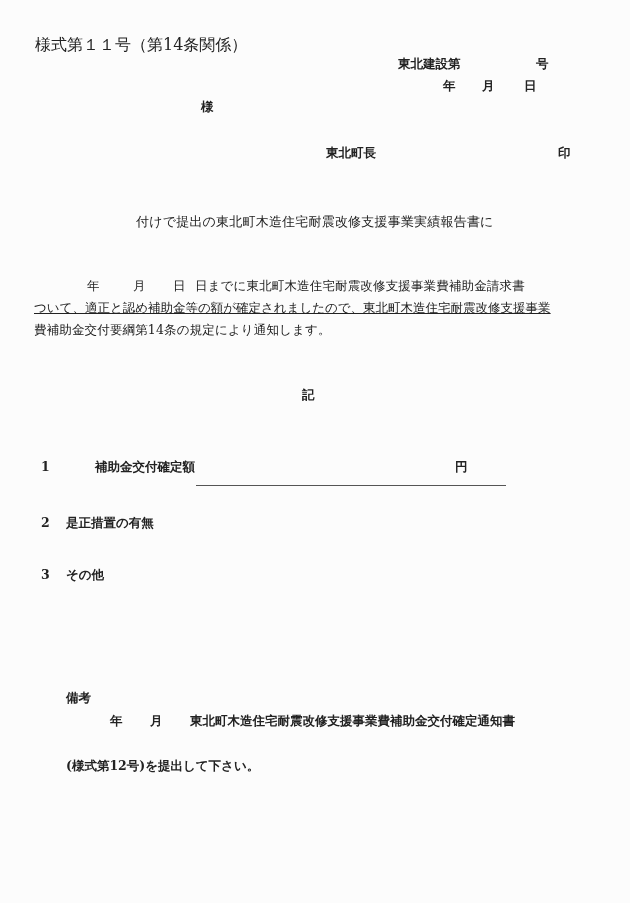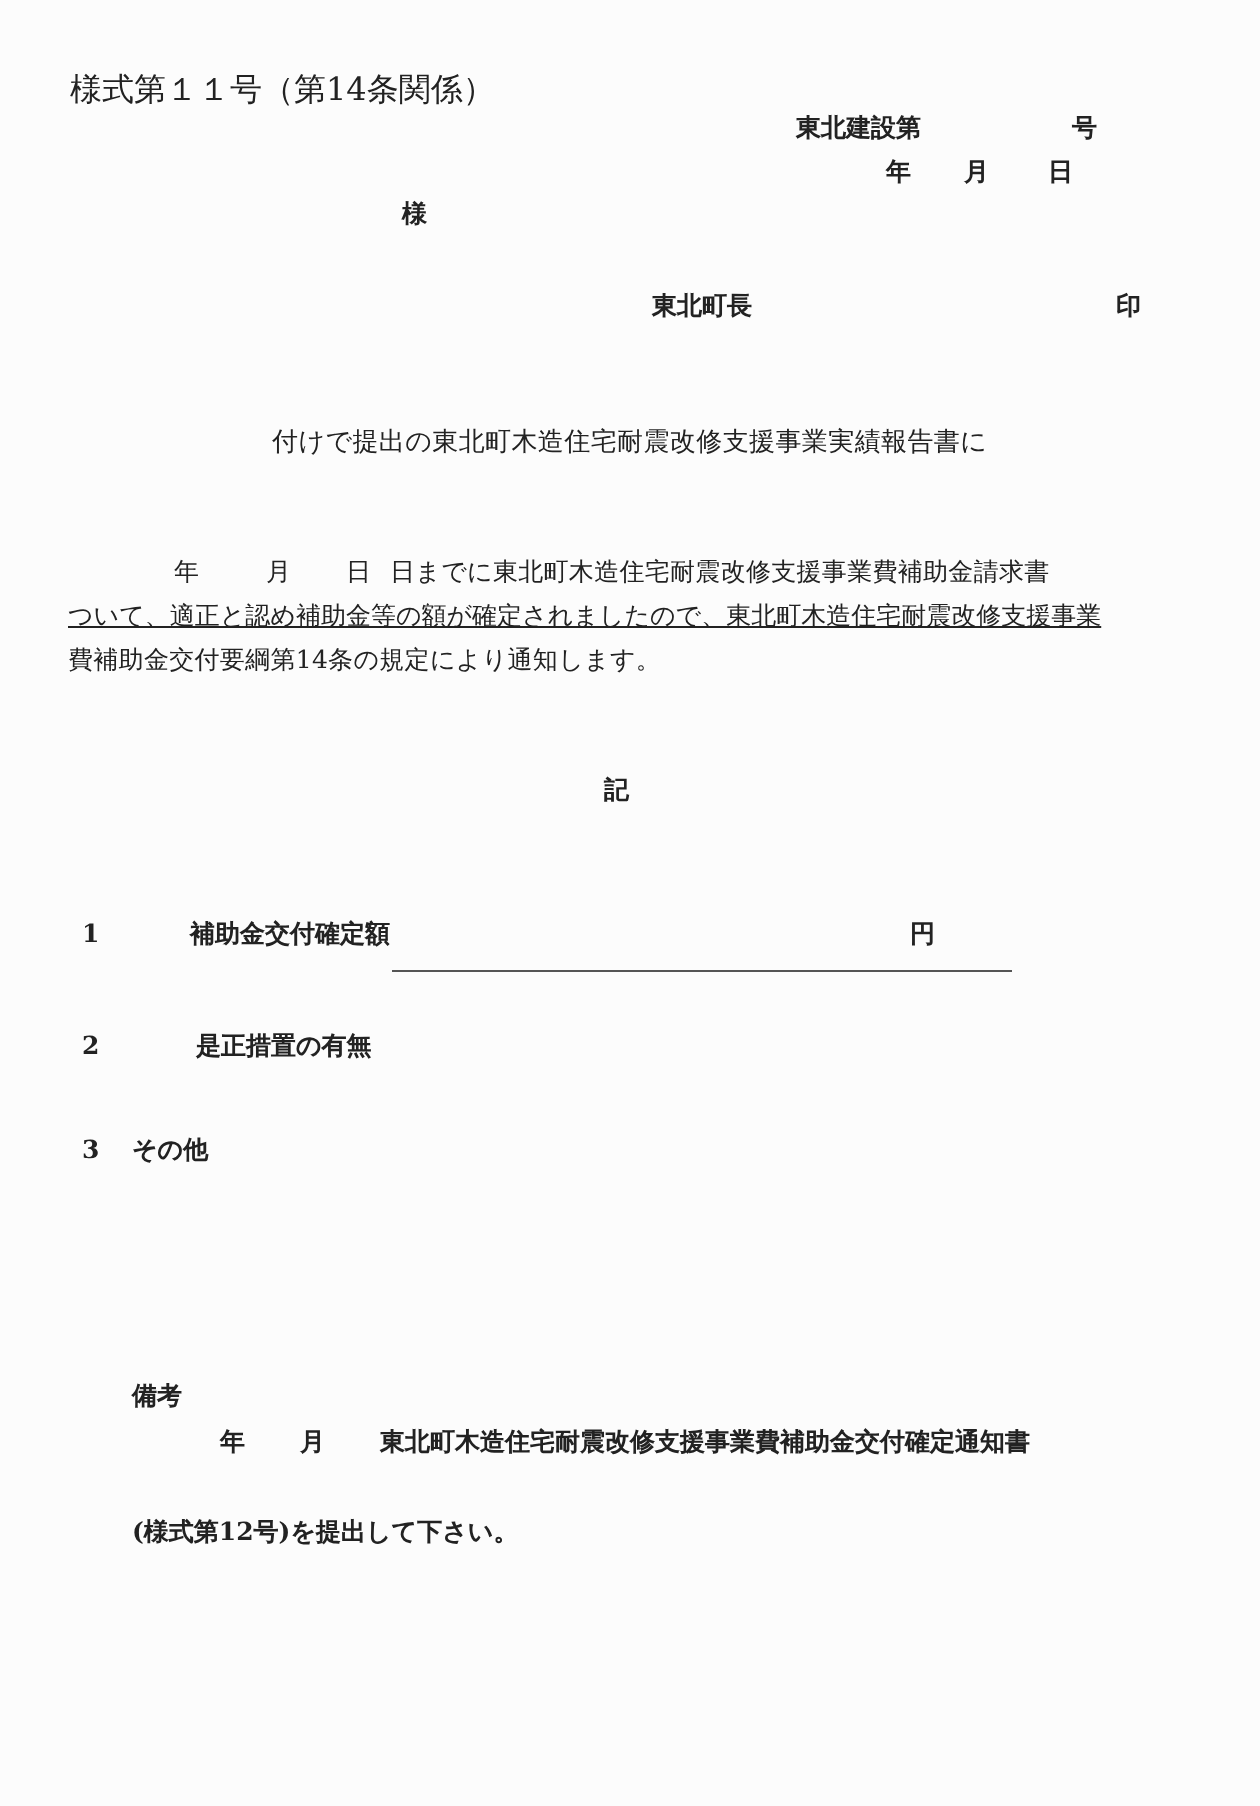--- a/index.html
+++ b/index.html
@@ -53,21 +53,21 @@
 <div class="abs para-line" style="left:34px; top:324px;">費補助金交付要綱第14条の規定により通知します。</div>
 
 <div class="abs txt" style="left:302px; top:389px;">記</div>
 
 <div class="abs txt" style="left:41px; top:461px;">1</div>
 <div class="abs txt" style="left:66px; top:461px;margin-left:29px;">補助金交付確定額</div>
 <div class="abs txt" style="left:455px; top:461px;">円</div>
 <div class="underline" style="left:196px; top:485px; width:310px;"></div>
 
 <div class="abs txt" style="left:41px; top:517px;">2</div>
-<div class="abs txt" style="left:66px; top:517px;margin-left:32px;">是正措置の有無</div>
+<div class="abs txt" style="left:66px; top:517px;">是正措置の有無</div>
 
 <div class="abs txt" style="left:41px; top:569px;">3</div>
 <div class="abs txt" style="left:66px; top:569px;">その他</div>
 
 <div class="abs txt" style="left:66px; top:692px;">備考</div>
 <div class="abs txt" style="left:110px; top:715px;">年</div>
 <div class="abs txt" style="left:150px; top:715px;">月</div>
 <div class="abs txt" style="left:190px; top:715px;">東北町木造住宅耐震改修支援事業費補助金交付確定通知書</div>
 <div class="abs txt" style="left:66px; top:760px;">(様式第12号)を提出して下さい。</div>
 

